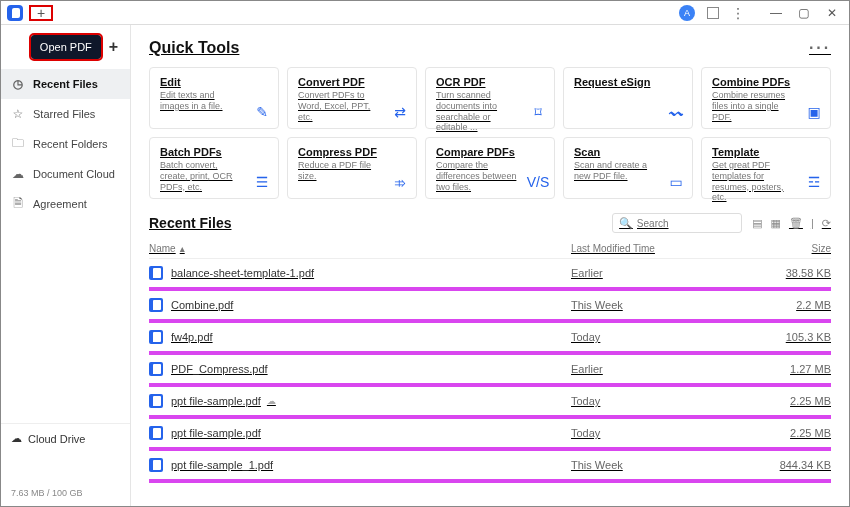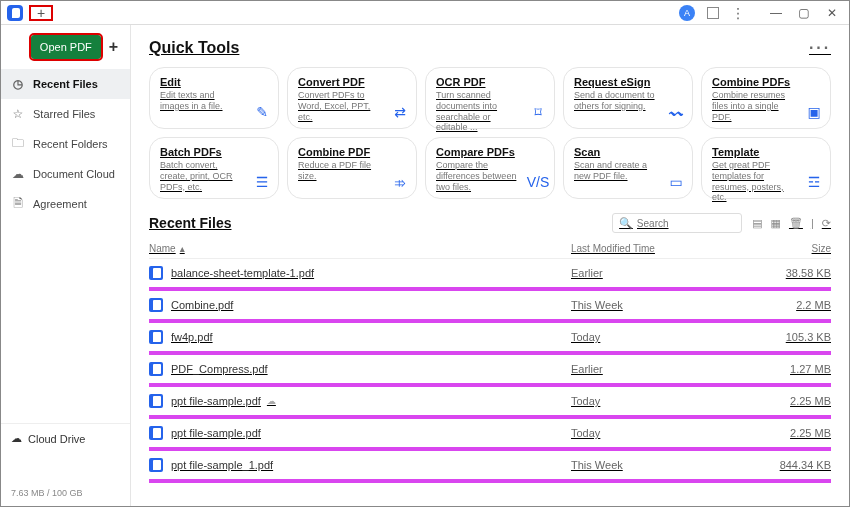--- a/index.html
+++ b/index.html
@@ -13,35 +13,35 @@
 .titlebar .right { margin-left: auto; display: flex; align-items: center; gap: 12px; padding-right: 8px; }
 .titlebar .right .circ { width: 16px; height: 16px; border-radius: 50%; background: #3b82f6; color: #fff; font-size: 9px; display: flex; align-items: center; justify-content: center; }
 .titlebar .right .sq { width: 12px; height: 12px; border: 1px solid #888; }
 .titlebar .right .dots { font-size: 14px; color: #666; }
 .titlebar .win { display: flex; gap: 10px; margin-left: 10px; }
 .titlebar .win span { width: 18px; text-align: center; font-size: 12px; color: #555; cursor: pointer; }
 
 .body { display: flex; height: calc(100% - 24px); }
 .sidebar { width: 130px; border-right: 1px solid #e5e5e5; display: flex; flex-direction: column; padding-top: 10px; }
 .open-row { display: flex; align-items: center; gap: 6px; padding: 0 10px 10px; }
-.open-btn { flex: 1; height: 24px; background: #15803d; color: #fff; border: none; border-radius: 3px; font-size: 11px; cursor: pointer; outline: 2px solid #d00; outline-offset: 0px; margin-left: 20px; }
+.open-btn { flex: 1; height: 24px; background: #0f172a; color: #fff; border: none; border-radius: 3px; font-size: 11px; cursor: pointer; outline: 2px solid #d00; outline-offset: 0px; margin-left: 20px; }
 .open-plus { font-size: 16px; font-weight: 600; color: #333; cursor: pointer; padding: 0 2px; }
 .nav { list-style: none; }
 .nav li { display: flex; align-items: center; gap: 8px; padding: 8px 10px; font-size: 11px; color: #444; cursor: pointer; }
 .nav li.active { background: #eef0f2; color: #111; font-weight: 600; }
 .nav .ico { width: 14px; height: 14px; display: inline-flex; align-items: center; justify-content: center; font-size: 12px; color: #666; }
 .cloud-drive { margin-top: auto; padding: 8px 10px; font-size: 11px; color: #333; display: flex; align-items: center; gap: 6px; border-top: 1px solid #eee; }
 .storage { font-size: 9px; color: #888; padding: 2px 10px 8px; margin-top: 33px; }
 
 .main { flex: 1; padding: 14px 18px 0 18px; overflow: hidden; display: flex; flex-direction: column; text-decoration: underline; }
 .main h1 { font-size: 16px; font-weight: 700; color: #111; margin-bottom: 10px; display: flex; }
 .main h1 .more { margin-left: auto; color: #666; font-size: 16px; cursor: pointer; letter-spacing: 2px; }
 
 .tools { display: grid; grid-template-columns: repeat(5, 1fr); gap: 8px; }
-.tool { border: 1px solid #e5e5e5; border-radius: 15px; padding: 8px 8px 6px 10px; height: 62px; position: relative; cursor: pointer; }
+.tool { border: 1px solid #e5e5e5; border-radius: 4px; padding: 8px 8px 6px 10px; height: 62px; position: relative; cursor: pointer; }
 .tool .t-title { font-size: 11px; font-weight: 700; color: #111; margin-bottom: 2px; }
 .tool .t-desc { font-size: 9px; color: #777; line-height: 1.2; max-width: 85px; }
 .tool .t-icon { position: absolute; right: 6px; bottom: 6px; width: 20px; height: 20px; display: flex; align-items: center; justify-content: center; color: #2563eb; font-size: 14px; }
 
 .recent-head { display: flex; align-items: center; margin-top: 14px; margin-bottom: 6px; }
 .recent-head h2 { font-size: 14px; font-weight: 700; color: #111; }
 .recent-head .right { margin-left: auto; display: flex; align-items: center; gap: 10px; }
 .search { display: flex; align-items: center; border: 1px solid #ddd; border-radius: 3px; height: 20px; padding: 0 6px; width: 130px; }
 .search input { border: none; outline: none; font-size: 10px; width: 100%; color: #555; background: transparent; }
 .search .sicon { font-size: 11px; color: #888; margin-right: 4px; }
@@ -133,35 +133,34 @@
           <div class="t-desc">Convert PDFs to Word, Excel, PPT, etc.</div>
           <div class="t-icon">⇄</div>
         </div>
         <div class="tool">
           <div class="t-title">OCR PDF</div>
           <div class="t-desc">Turn scanned documents into searchable or editable ...</div>
           <div class="t-icon">⌑</div>
         </div>
         <div class="tool">
           <div class="t-title">Request eSign</div>
-          <div class="t-desc">Send a document to others for signing.</div>
           <div class="t-icon">〰</div>
         </div>
         <div class="tool">
           <div class="t-title">Combine PDFs</div>
           <div class="t-desc">Combine resumes files into a single PDF.</div>
           <div class="t-icon">▣</div>
         </div>
         <div class="tool">
           <div class="t-title">Batch PDFs</div>
           <div class="t-desc">Batch convert, create, print, OCR PDFs, etc.</div>
           <div class="t-icon">☰</div>
         </div>
         <div class="tool">
-          <div class="t-title">Combine PDF</div>
+          <div class="t-title">Compress PDF</div>
           <div class="t-desc">Reduce a PDF file size.</div>
           <div class="t-icon">⤃</div>
         </div>
         <div class="tool">
           <div class="t-title">Compare PDFs</div>
           <div class="t-desc">Compare the differences between two files.</div>
           <div class="t-icon">V/S</div>
         </div>
         <div class="tool">
           <div class="t-title">Scan</div>

